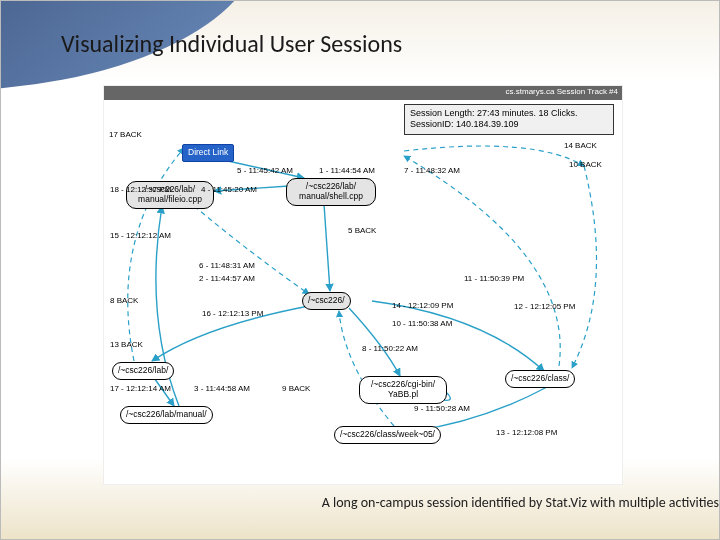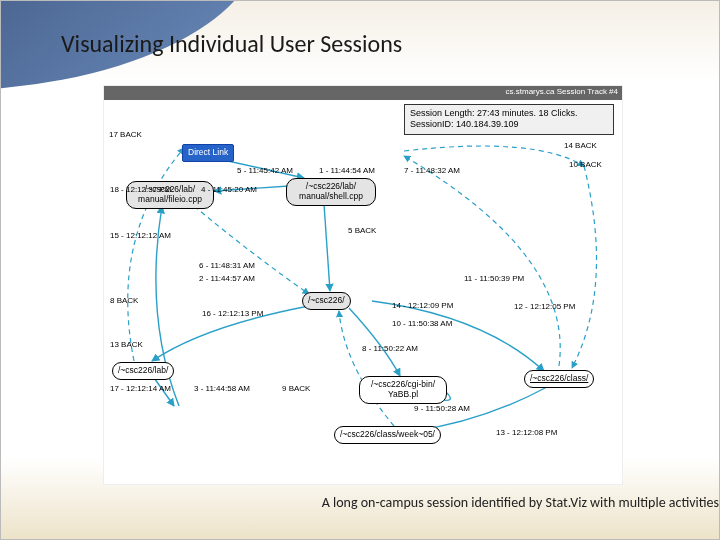--- a/index.html
+++ b/index.html
@@ -170,23 +170,24 @@
     </svg>
 
     <div class="box blue rect" style="top:58px; left:78px;">Direct Link</div>
 
     <div class="box gray" style="top:95px; left:22px; width:88px;">/~csc226/lab/
 manual/fileio.cpp</div>
     <div class="box gray" style="top:92px; left:182px; width:90px;">/~csc226/lab/
 manual/shell.cpp</div>
     <div class="box gray" style="top:206px; left:198px;">/~csc226/</div>
     <div class="box" style="top:276px; left:8px;">/~csc226/lab/</div>
+    <div class="box" style="top:320px; left:16px;">/~csc226/lab/manual/</div>
     <div class="box" style="top:290px; left:255px; width:88px;">/~csc226/cgi-bin/
 YaBB.pl</div>
-    <div class="box" style="top:284px; left:420px;text-decoration:underline;">/~csc226/class/</div>
+    <div class="box" style="top:284px; left:401px;">/~csc226/class/</div>
     <div class="box" style="top:340px; left:230px;">/~csc226/class/week~05/</div>
 
     <div class="label" style="top:44px; left:5px;">17 BACK</div>
     <div class="label" style="top:55px; left:460px;">14 BACK</div>
     <div class="label" style="top:74px; left:465px;">10 BACK</div>
 
     <div class="label" style="top:80px; left:133px;">5 - 11:45:42 AM</div>
     <div class="label" style="top:80px; left:215px;">1 - 11:44:54 AM</div>
     <div class="label" style="top:80px; left:300px;">7 - 11:48:32 AM</div>
 

